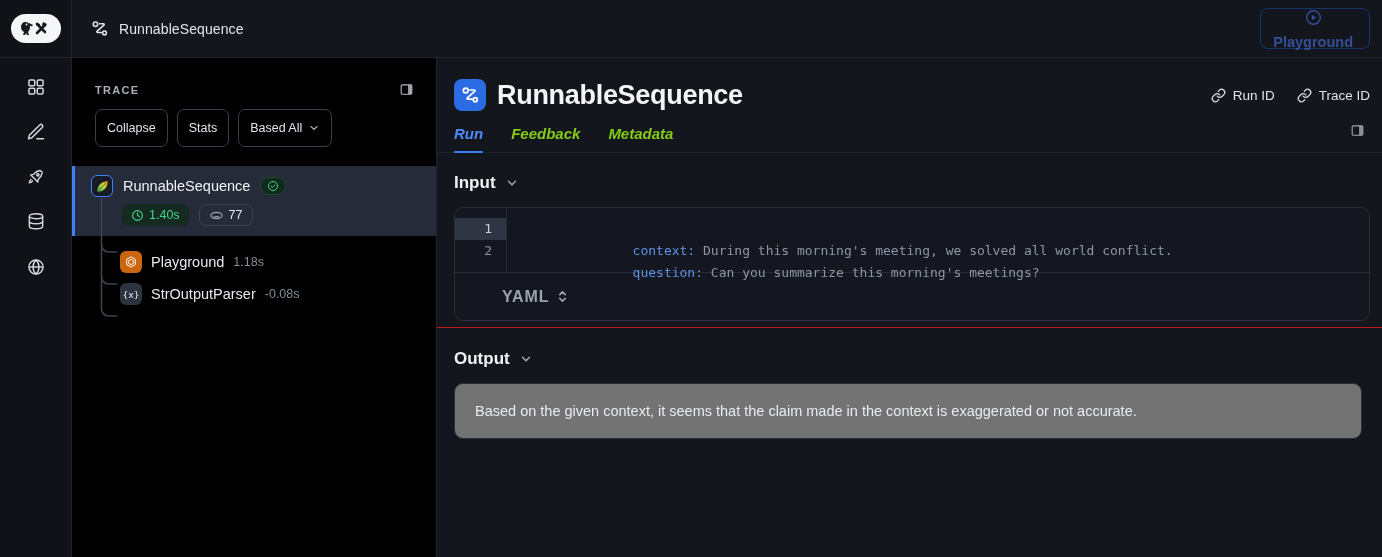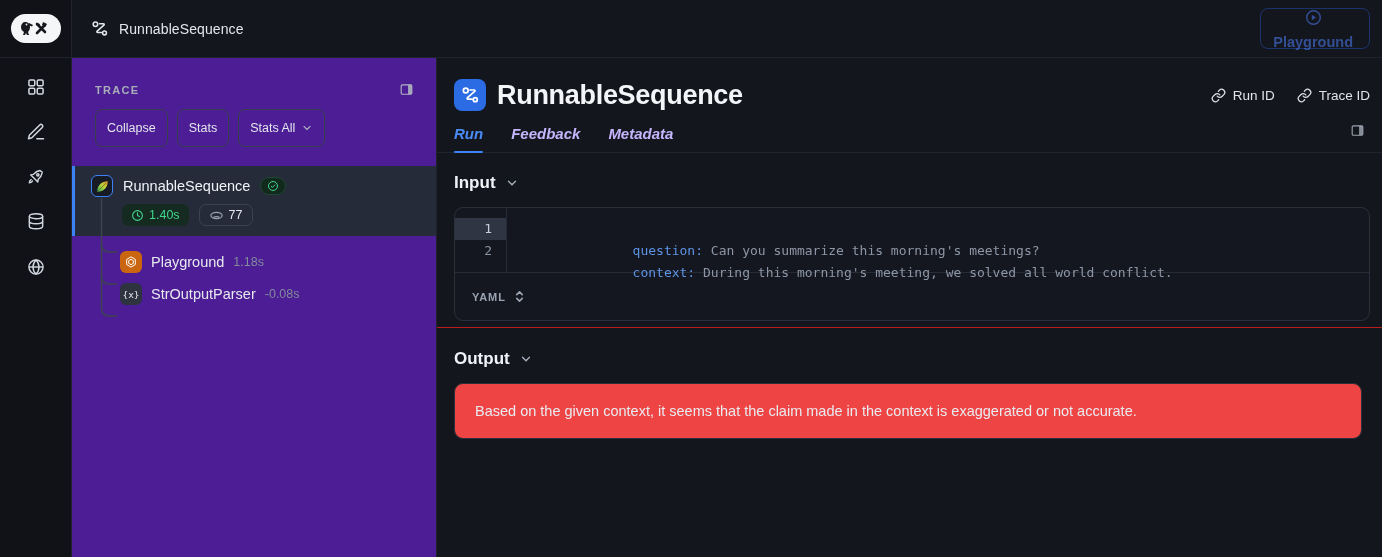--- a/index.html
+++ b/index.html
@@ -21,21 +21,21 @@
     background:transparent; border:1px solid rgba(37,99,235,.38); border-radius:8px;
     color:rgba(76,125,246,.55); font-size:14.5px; font-weight:700; font-family:inherit; cursor:default;flex-direction:column; }
 
   
   .rail { position:absolute; left:0; top:58px; bottom:0; width:72px; background:#101218;
     border-right:1px solid #1f232b; display:flex; flex-direction:column; align-items:center; padding-top:18px; gap:23px; }
   .rail-btn { width:34px; height:22px; display:flex; align-items:center; justify-content:center;
     background:none; border:none; color:#d3d8e0; cursor:pointer; }
 
   
-  .trace-panel { position:absolute; left:72px; top:58px; bottom:0; width:365px; background:#4c1d95;
+  .trace-panel { position:absolute; left:72px; top:58px; bottom:0; width:365px; background:#000000;
     border-right:1px solid #1f232b; }
   .trace-head { display:flex; align-items:center; justify-content:space-between; padding:24px 22px 0 23px; }
   .trace-heading { font-size:11px; font-weight:700; letter-spacing:1.3px; color:#a7aeba; }
   .panel-toggle { color:#aeb4bf; display:flex; cursor:pointer; }
   .trace-controls { display:flex; gap:9px; padding:12px 0 0 23px; }
   .trace-controls button { height:38px; padding:0 11px; border:1px solid #39404d; border-radius:7px;
     background:transparent; color:#e2e5eb; font-size:12.5px; font-family:inherit; display:flex;
     align-items:center; gap:6px; cursor:pointer; }
   .tree { position:relative; margin-top:19px; }
   .connectors { position:absolute; left:0; top:0; z-index:1; pointer-events:none; }
@@ -63,46 +63,46 @@
 
   
   .main { position:absolute; left:437px; top:58px; right:0; bottom:0; background:#14161d; }
   .title-row { display:flex; align-items:center; padding:21px 12px 0 17px; gap:11px; }
   .title-icon { width:32px; height:32px; border-radius:8px; background:#2b6be4; display:flex;
     align-items:center; justify-content:center; color:#fff; flex:0 0 auto; }
   .run-title { font-size:27px; font-weight:700; letter-spacing:-.3px; color:#f3f5f8; }
   .id-links { margin-left:auto; display:flex; gap:22px; }
   .id-link { display:flex; align-items:flex-end; gap:7px; color:#e0e3e9; font-size:13.5px; cursor:pointer; text-decoration:none; }
   .tabs-row { position:relative; display:flex; gap:28px; padding:14px 17px 0 17px; border-bottom:1px solid #20242d;font-style:italic; }
-  .tab { font-size:15px; font-weight:700; color:#c4b5fd; padding-bottom:10px; position:relative; cursor:pointer; }
+  .tab { font-size:15px; font-weight:700; color:#84cc16; padding-bottom:10px; position:relative; cursor:pointer; }
   .tab.active { color:#4a8cf7; }
   .tab.active::after { content:""; position:absolute; left:0; right:0; bottom:-1px; height:2.5px;
     background:#3b82f6; border-radius:2px; }
   .main-toggle { position:absolute; right:17px; top:12px; color:#9aa1ad; }
 
   .input-section { padding:20px 12px 6px 17px; border-bottom:1px solid #b91c1c; }
   .sec-head { display:flex; align-items:center; gap:9px; color:#f0f2f6; font-size:17px; font-weight:700; cursor:pointer; }
   .sec-head svg { color:#aab1bd; }
   .code-card { margin-top:14px; border:1px solid #2a2f3a; border-radius:9px; overflow:hidden; background:#14171f; }
   .code-area { display:flex; }
   .gutter { width:52px; border-right:1px solid #262b35; padding:10px 0; flex:0 0 auto; }
   .gnum { height:22px; line-height:22px; text-align:right; padding-right:14px;
     font-family:"DejaVu Sans Mono", monospace; font-size:13px; color:#8a93a2; }
   .gnum.active { background:#2f3542; color:#c9d0dc; }
   .codelines { flex:1; padding:10px 0 10px 16px; }
   .cl { height:22px; line-height:22px; font-family:"DejaVu Sans Mono", monospace; font-size:13px; white-space:pre; }
   .cl .k { color:#5d93e6; }
   .cl .k::after { content:" "; }
   .cl .v { color:#8d96a6; }
   .format-row { border-top:1px solid #262b35; height:48px; display:flex; align-items:center; padding-left:17px; }
-  .fmt { display:flex; align-items:center; gap:8px; font-size:11px; font-weight:700;
-    letter-spacing:.9px; color:#9aa3b2; cursor:pointer; }
+  .fmt { display:flex; align-items:center; gap:8px; font-size:16px; font-weight:700;
+    letter-spacing:.9px; color:#9aa3b2; cursor:pointer;margin-left:30px; }
   .output-section { padding:21px 20px 16px 17px; }
   .output-card { margin-top:14px; border:1px solid #2a2f3a; border-radius:9px; min-height:56px;
-    display:flex; align-items:center; padding:0 20px; background:#ef4444; }
+    display:flex; align-items:center; padding:0 20px; background:#737373; }
   .output-card p { font-size:14.5px; color:#e8ebf0; }
 
   svg { display:block; }
 </style>
 </head>
 <body>
 
 <div class="app">
 
   <header class="topbar">
@@ -194,21 +194,21 @@
         <svg width="15" height="15" viewBox="0 0 24 24" fill="none" stroke="currentColor" stroke-width="1.8">
           <rect x="3.5" y="4.5" width="17" height="15" rx="2"></rect>
           <rect x="14.5" y="4.5" width="6" height="15" fill="currentColor" stroke="none" opacity=".9"></rect>
         </svg>
       </span>
     </div>
     <div class="trace-controls">
       <button>Collapse</button>
       <button>Stats</button>
       <button>
-        <span>Stats All</span>
+        <span>Based All</span>
         <svg width="12" height="12" viewBox="0 0 24 24" fill="none" stroke="#aab1bd" stroke-width="2.2" stroke-linecap="round">
             <path d="m6 9 6 6 6-6"></path>
           </svg>
       </button>
     </div>
 
     <div class="tree">
       <svg class="connectors" width="60" height="170" viewBox="0 0 60 170" fill="none" stroke="#3d4450" stroke-width="1.5">
         <path d="M29.5 32 V142 Q29.5 150 37.5 150 H45"></path>
         <path d="M29.5 78 Q29.5 86 37.5 86 H45"></path>
@@ -326,24 +326,24 @@
           </svg>
       </div>
       <div class="code-card">
         <div class="code-area">
           <div class="gutter">
             <div class="gnum active">1</div>
             <div class="gnum">2</div>
           </div>
           <div class="codelines">
             <div class="cl">
-              <span class="k">question:</span><span class="v">Can you summarize this morning's meetings?</span>
+              <span class="k">context:</span><span class="v">During this morning's meeting, we solved all world conflict.</span>
             </div>
             <div class="cl">
-              <span class="k">context:</span><span class="v">During this morning's meeting, we solved all world conflict.</span>
+              <span class="k">question:</span><span class="v">Can you summarize this morning's meetings?</span>
             </div>
           </div>
         </div>
         <div class="format-row">
           <span class="fmt">
             <span>YAML</span>
             <svg width="11" height="13" viewBox="0 0 12 14" fill="none" stroke="currentColor" stroke-width="1.8" stroke-linecap="round" stroke-linejoin="round">
               <path d="m3 5 3-3 3 3"></path>
                 <path d="m3 9 3 3 3-3"></path>
             </svg>

